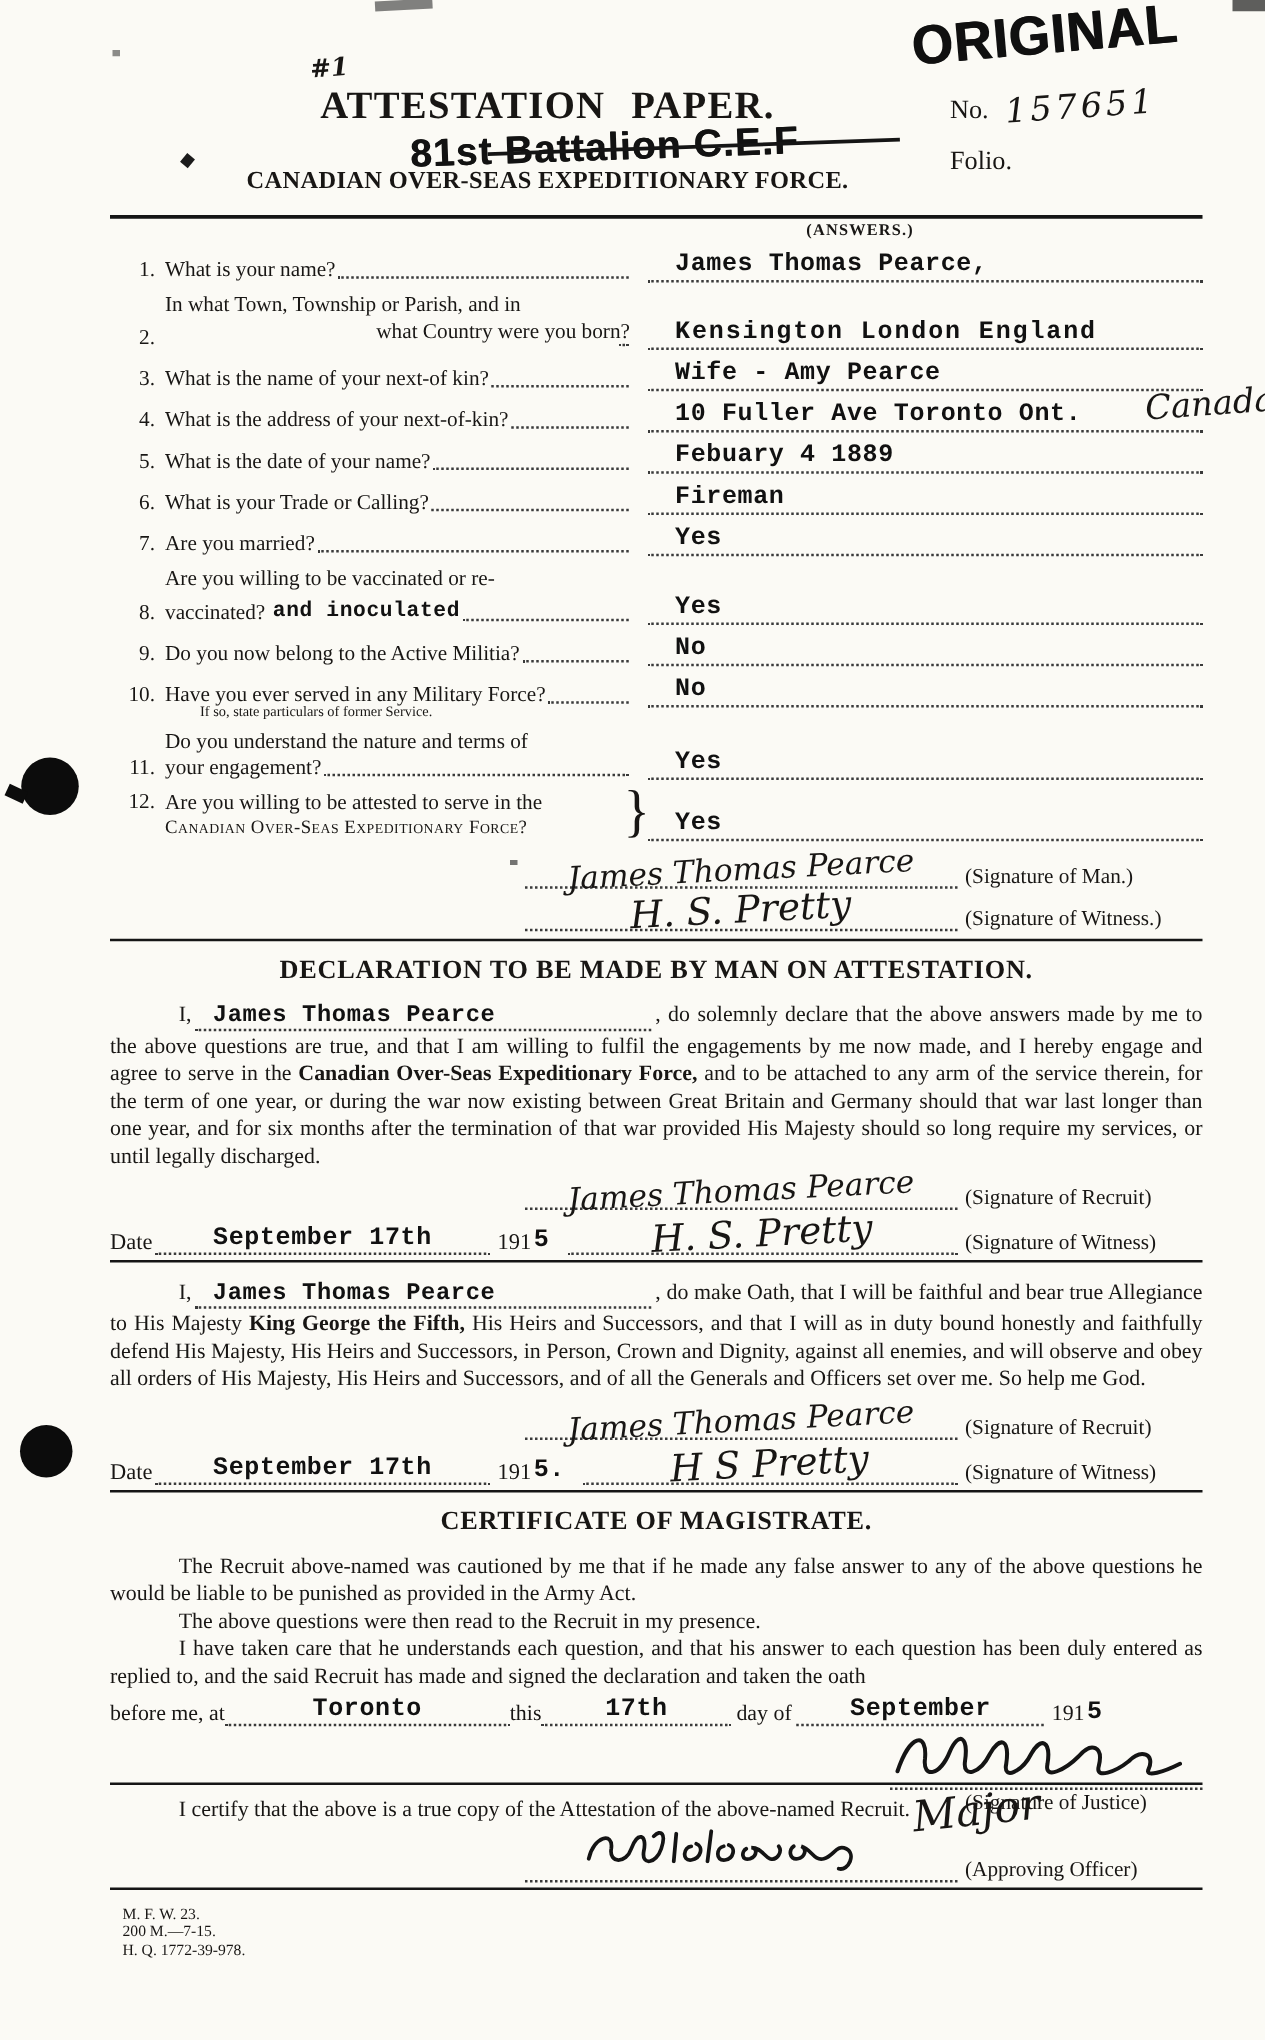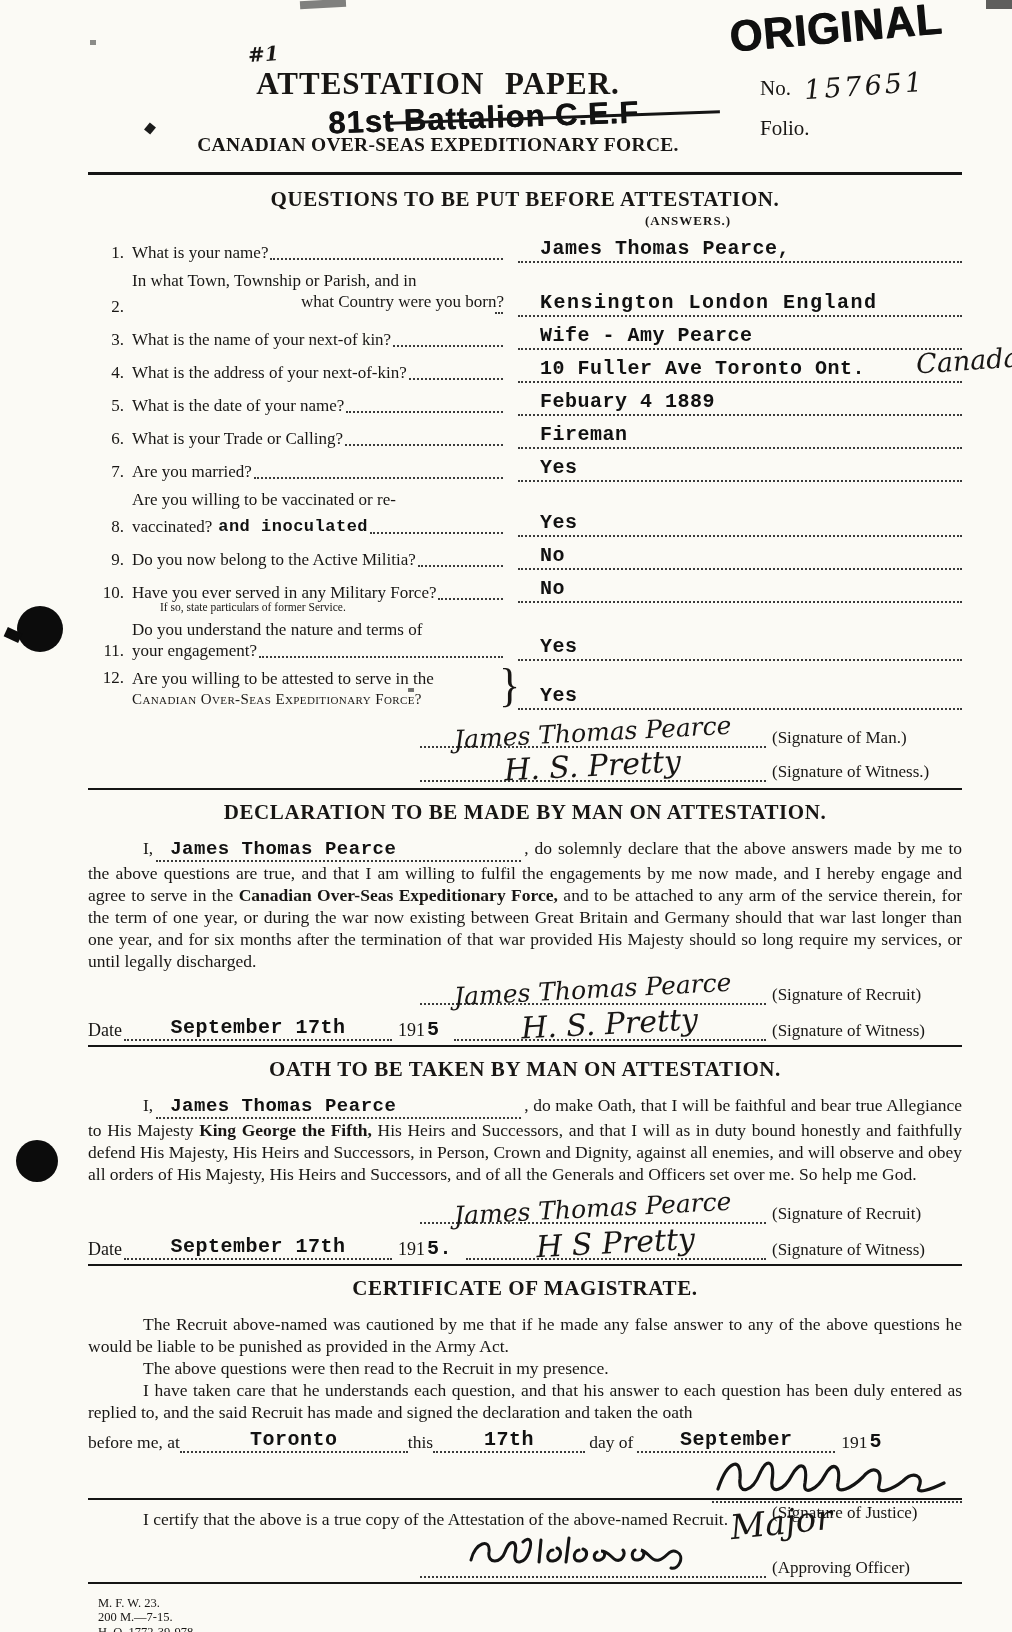--- a/index.html
+++ b/index.html
@@ -112,21 +112,20 @@
       <div class="stamp-strike"></div>
       <div class="no-row">
         <span>No.</span>
         <span class="no-value">157651</span>
       </div>
       <div class="folio-row">Folio.</div>
     </div>
 
     <div class="rule"></div>
 
-    <div class="sec-title">QUESTIONS TO BE PUT BEFORE ATTESTATION.</div>
     <div class="answers-heading">(ANSWERS.)</div>
 
     <div class="q-row">
       <div class="q-num">1.</div>
       <div class="q-main">
           <div class="q-line">
             <span>What is your name?</span>
             <span class="leader"></span>
           </div>
         </div>
@@ -290,21 +289,20 @@
       <div class="date-label">Date</div>
       <div class="date-line"><span class="typed">September 17th</span></div>
       <div class="year">191</div>
       <div class="year-typed typed">5</div>
       <div class="sig-line"><span class="hand sig-script big">H. S. Pretty</span></div>
       <div class="sig-label">(Signature of Witness)</div>
     </div>
 
     <div class="rule thin"></div>
 
-    <div class="sec-title" style="margin-top:10px;">OATH TO BE TAKEN BY MAN ON ATTESTATION.</div>
     <div class="para"><span class="indent"></span><span>I,</span><span class="name-line"><span class="typed">James Thomas Pearce</span></span><span>, do make Oath, that I will be faithful and bear true Allegiance to His Majesty </span><b>King George the Fifth,</b><span> His Heirs and Successors, and that I will as in duty bound honestly and faithfully defend His Majesty, His Heirs and Successors, in Person, Crown and Dignity, against all enemies, and will observe and obey all orders of His Majesty, His Heirs and Successors, and of all the Generals and Officers set over me.   So help me God.</span></div>
 
     <div class="sig-row" style="margin-top:8px;">
       <div class="sig-line"><span class="hand sig-script">James Thomas Pearce</span></div>
       <div class="sig-label">(Signature of Recruit)</div>
     </div>
     <div class="date-row">
       <div class="date-label">Date</div>
       <div class="date-line"><span class="typed">September 17th</span></div>
       <div class="year">191</div>

